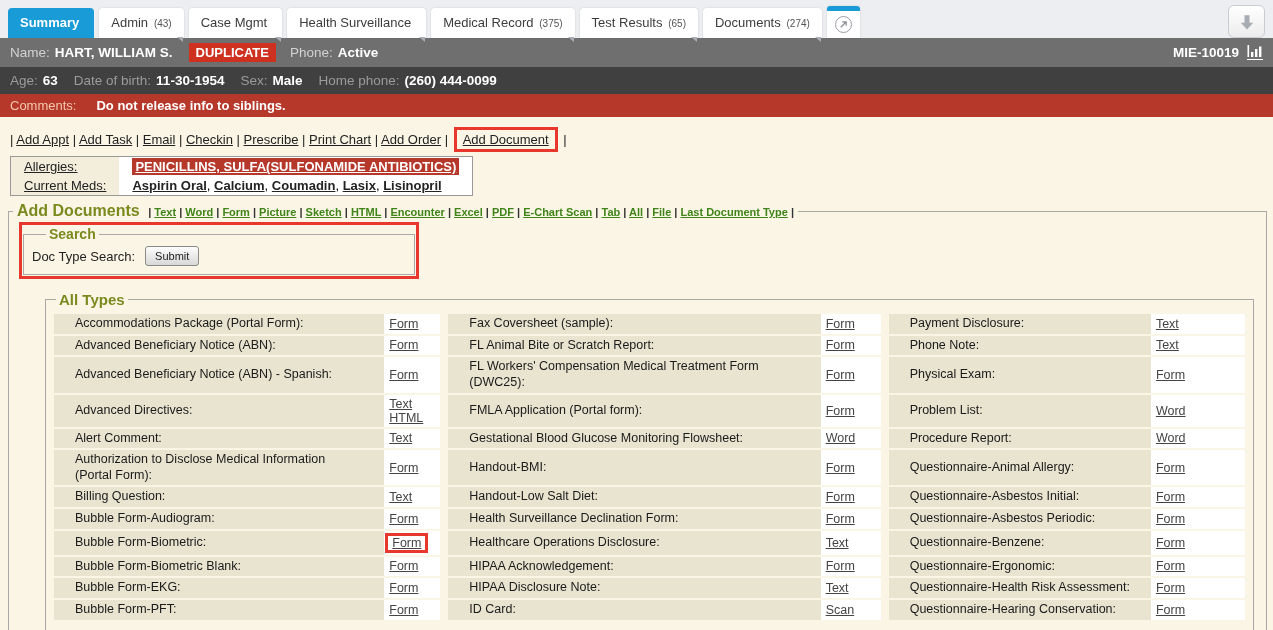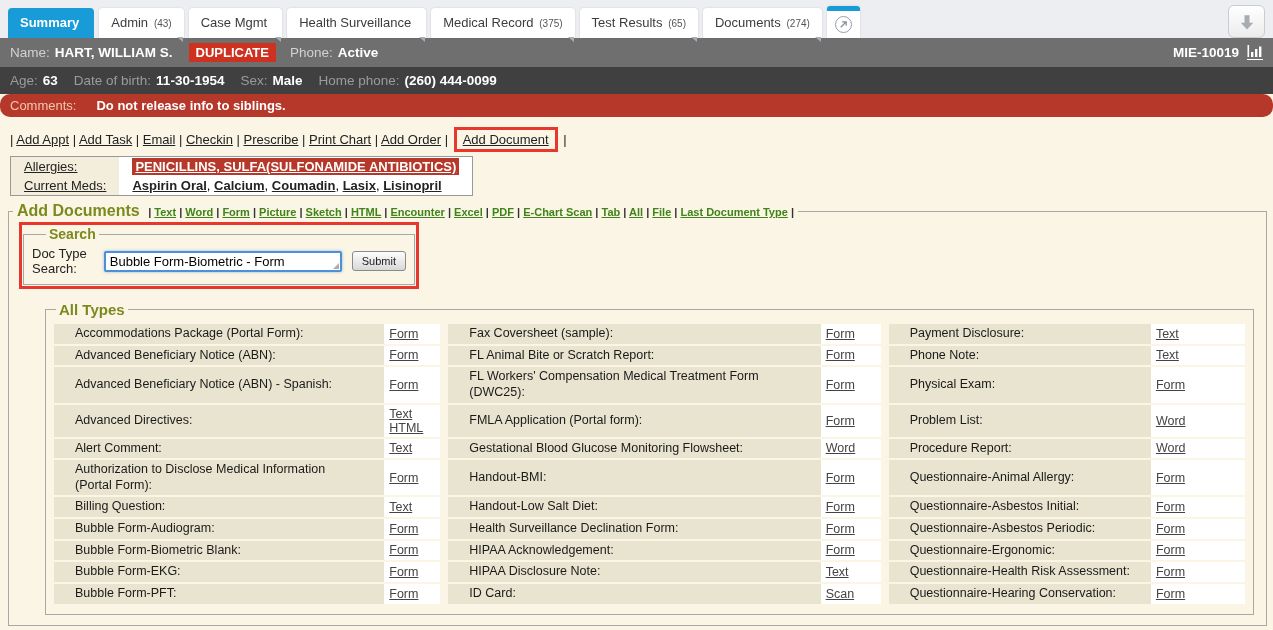--- a/index.html
+++ b/index.html
@@ -29,21 +29,21 @@
   .bar-name .val { font-weight:bold; }
   .dup-badge { background:#ce3120; color:#fff; font-weight:bold; padding:2px 7px; margin:0 14px 0 16px; font-size:13px; }
   .bar-name .spacer { flex:1; }
   .pid { font-weight:bold; margin-right:8px; }
   .chart-icon { border-bottom:1px solid #fff; padding-bottom:1px; display:inline-flex; }
 
   .bar-demo { background:#404040; height:27px; display:flex; align-items:center; padding:0 10px; font-size:13.5px; color:#fff; }
   .bar-demo .lbl { color:#9b9b9b; margin-right:5px; }
   .bar-demo .val { font-weight:bold; margin-right:16px;text-align:right; }
 
-  .bar-comments { background:#b5382a; height:23px; display:flex; align-items:center; padding:0 10px; font-size:13px;border-radius:10px; }
+  .bar-comments { background:#b5382a; height:23px; display:flex; align-items:center; padding:0 10px; font-size:13px; }
   .bar-comments .lbl { color:#f2c7ad; margin-right:20px; }
   .bar-comments .val { color:#fff; font-weight:bold; }
 
   
   .actions { margin:10px 0 0 10px; font-size:13px; color:#222; }
   .actions a { color:#222; text-decoration:underline; cursor:pointer; }
   .red-box-inline { display:inline-block; border:3px solid #e8372c; padding:2px 6px; margin:0 2px; }
 
   
   .allergy-box { display:inline-table; border:1px solid #999; background:#fff; margin:4px 0 0 10px; border-collapse:collapse; font-size:13px; }
@@ -194,23 +194,20 @@
     <span class="legend-title">Add Documents</span>
     <span class="type-links" id="typelinks-container"> | <a>Text</a> | <a>Word</a> | <a>Form</a> | <a>Picture</a> | <a>Sketch</a> | <a>HTML</a> | <a>Encounter</a> | <a>Excel</a> | <a>PDF</a> | <a>E-Chart Scan</a> | <a>Tab</a> | <a>All</a> | <a>File</a> | <a>Last Document Type</a> | </span>
   </legend>
 
   
   <div class="red-annot">
     <fieldset class="fs-search">
       <legend>Search</legend>
       <div class="search-row">
         <span>Doc Type Search:</span>
-        <span class="search-input-wrap">
-          <input class="search-input" type="text" value="Bubble Form-Biometric - Form" style="">
-        </span>
         <button class="submit-btn">Submit</button>
       </div>
     </fieldset>
   </div>
 
   
   <fieldset class="fs-alltypes">
     <legend>All Types</legend>
     <table class="doc-table">
       <tbody id="doc-table-body">
@@ -291,20 +288,30 @@
     <td class="dlabel c1l">Bubble Form-Audiogram:</td>
     <td class="dlinks c1k"><a>Form</a></td>
     <td class="gap"></td>
     <td class="dlabel c2l">Health Surveillance Declination Form:</td>
     <td class="dlinks c2k"><a>Form</a></td>
     <td class="gap"></td>
     <td class="dlabel c3l">Questionnaire-Asbestos Periodic:</td>
     <td class="dlinks c3k"><a>Form</a></td>
   </tr>
           <tr>
+    <td class="dlabel c1l">Bubble Form-Biometric:</td>
+    <td class="dlinks c1k"><span class="red-box-cell"><a>Form</a></span></td>
+    <td class="gap"></td>
+    <td class="dlabel c2l">Healthcare Operations Disclosure:</td>
+    <td class="dlinks c2k"><a>Text</a></td>
+    <td class="gap"></td>
+    <td class="dlabel c3l">Questionnaire-Benzene:</td>
+    <td class="dlinks c3k"><a>Form</a></td>
+  </tr>
+          <tr>
     <td class="dlabel c1l">Bubble Form-Biometric Blank:</td>
     <td class="dlinks c1k"><a>Form</a></td>
     <td class="gap"></td>
     <td class="dlabel c2l">HIPAA Acknowledgement:</td>
     <td class="dlinks c2k"><a>Form</a></td>
     <td class="gap"></td>
     <td class="dlabel c3l">Questionnaire-Ergonomic:</td>
     <td class="dlinks c3k"><a>Form</a></td>
   </tr>
           <tr>

